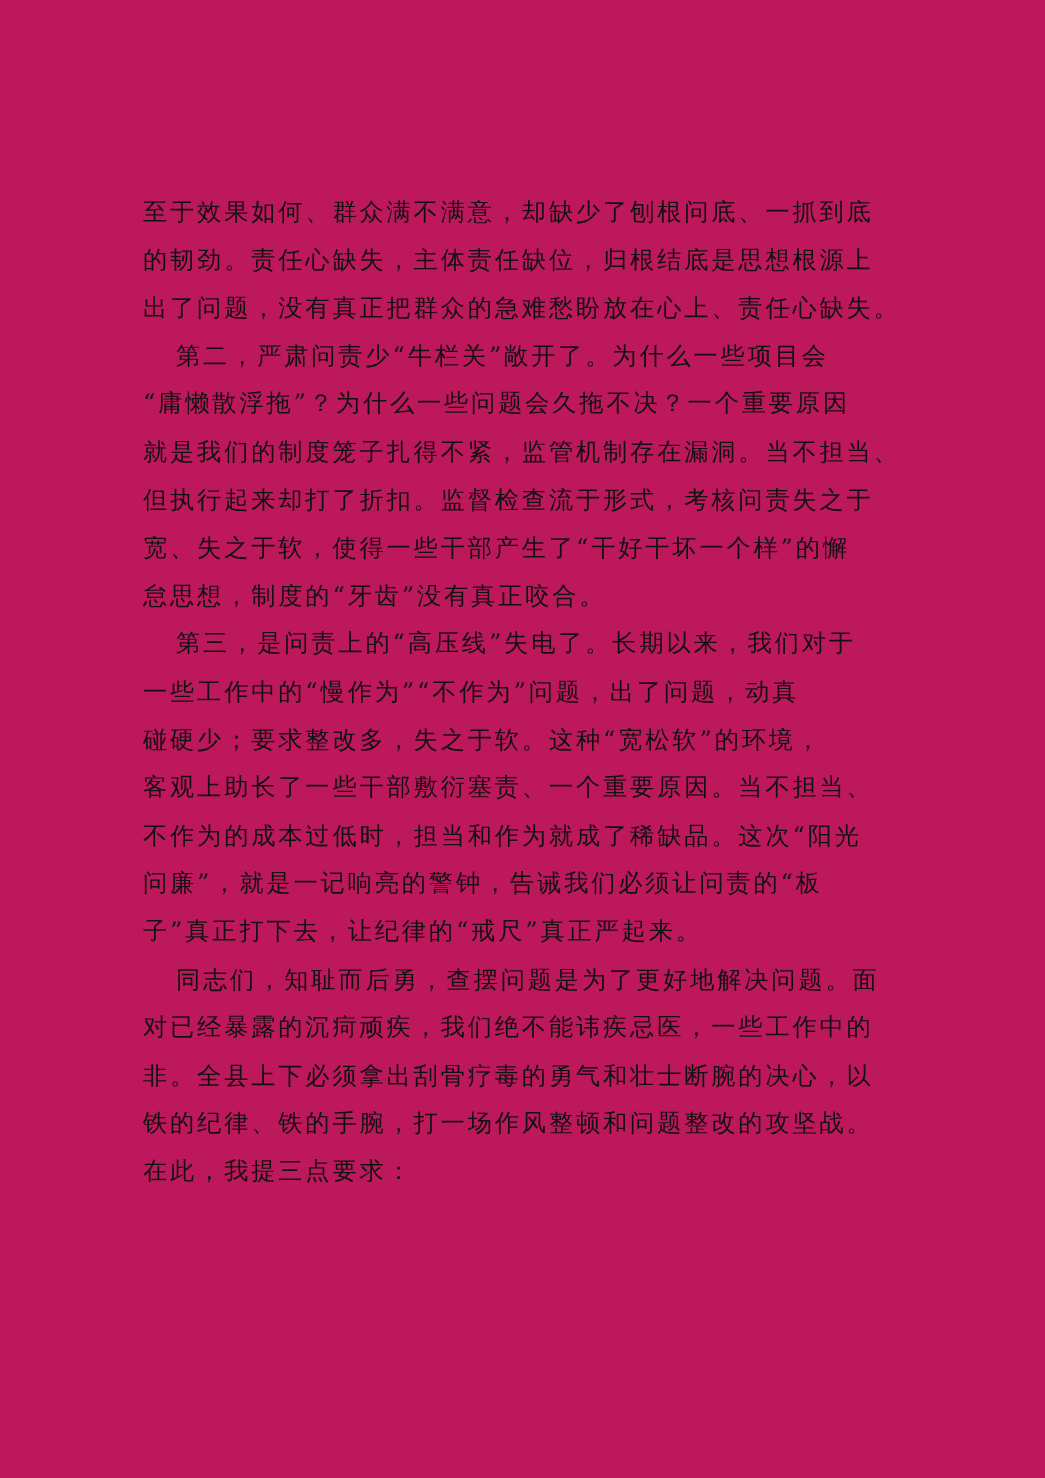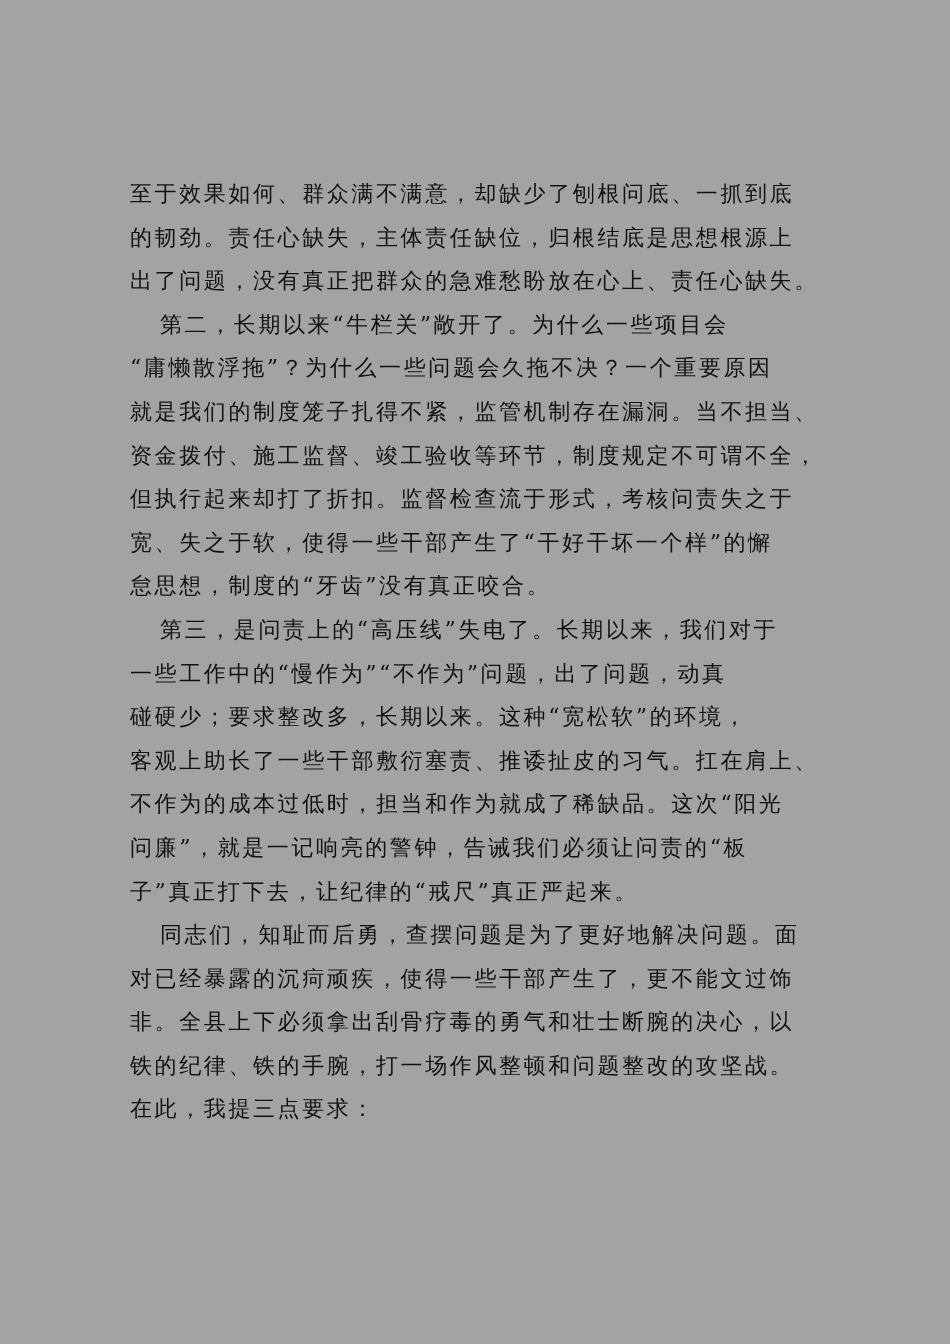--- a/index.html
+++ b/index.html
@@ -12,21 +12,21 @@
       height: 1344px;
       position: relative;
       overflow: hidden;
     }
     .page {
       position: absolute;
       left: 0;
       top: 0;
       width: 950px;
       height: 1344px;
-      background: #a3a3a3;
+      background: #be185d;
     }
     .content {
       position: absolute;
       left: 130px;
       top: 172px;
       width: 700px;
       font-family: "DejaVu Serif", "Liberation Serif", serif;
       font-size: 22px;
       color: #111111;
     }
@@ -47,41 +47,40 @@
 <div class="page">
   <div class="content">
 
     <div>
       <span class="line">至于效果如何、群众满不满意，却缺少了刨根问底、一抓到底</span>
       <span class="line">的韧劲。责任心缺失，主体责任缺位，归根结底是思想根源上</span>
       <span class="line">出了问题，没有真正把群众的急难愁盼放在心上、责任心缺失。</span>
     </div>
 
     <div>
-      <span class="line indent">第二，长期以来“牛栏关”敞开了。为什么一些项目会</span>
+      <span class="line indent">第二，严肃问责少“牛栏关”敞开了。为什么一些项目会</span>
       <span class="line">“庸懒散浮拖”？为什么一些问题会久拖不决？一个重要原因</span>
       <span class="line">就是我们的制度笼子扎得不紧，监管机制存在漏洞。当不担当、</span>
-      <span class="line">资金拨付、施工监督、竣工验收等环节，制度规定不可谓不全，</span>
       <span class="line">但执行起来却打了折扣。监督检查流于形式，考核问责失之于</span>
       <span class="line">宽、失之于软，使得一些干部产生了“干好干坏一个样”的懈</span>
       <span class="line">怠思想，制度的“牙齿”没有真正咬合。</span>
     </div>
 
     <div>
       <span class="line indent">第三，是问责上的“高压线”失电了。长期以来，我们对于</span>
       <span class="line">一些工作中的“慢作为”“不作为”问题，出了问题，动真</span>
-      <span class="line">碰硬少；要求整改多，长期以来。这种“宽松软”的环境，</span>
-      <span class="line">客观上助长了一些干部敷衍塞责、推诿扯皮的习气。扛在肩上、</span>
+      <span class="line">碰硬少；要求整改多，失之于软。这种“宽松软”的环境，</span>
+      <span class="line">客观上助长了一些干部敷衍塞责、一个重要原因。当不担当、</span>
       <span class="line">不作为的成本过低时，担当和作为就成了稀缺品。这次“阳光</span>
       <span class="line">问廉”，就是一记响亮的警钟，告诫我们必须让问责的“板</span>
       <span class="line">子”真正打下去，让纪律的“戒尺”真正严起来。</span>
     </div>
 
     <div>
       <span class="line indent">同志们，知耻而后勇，查摆问题是为了更好地解决问题。面</span>
-      <span class="line">对已经暴露的沉疴顽疾，使得一些干部产生了，更不能文过饰</span>
+      <span class="line">对已经暴露的沉疴顽疾，我们绝不能讳疾忌医，一些工作中的</span>
       <span class="line">非。全县上下必须拿出刮骨疗毒的勇气和壮士断腕的决心，以</span>
       <span class="line">铁的纪律、铁的手腕，打一场作风整顿和问题整改的攻坚战。</span>
       <span class="line">在此，我提三点要求：</span>
     </div>
 
   </div>
 </div>
 
 </body></html>

